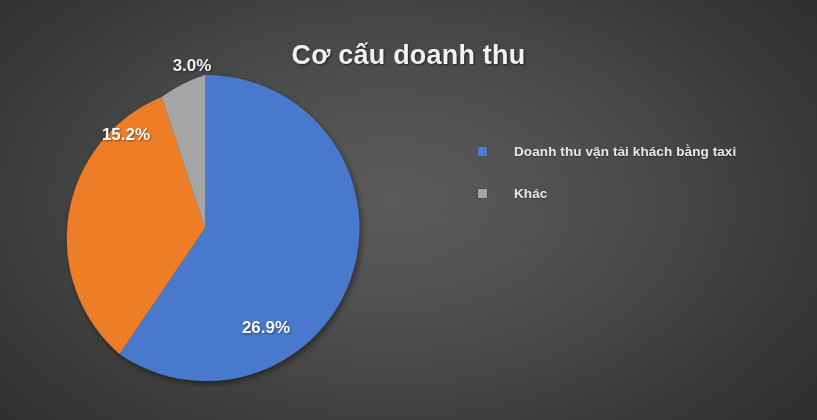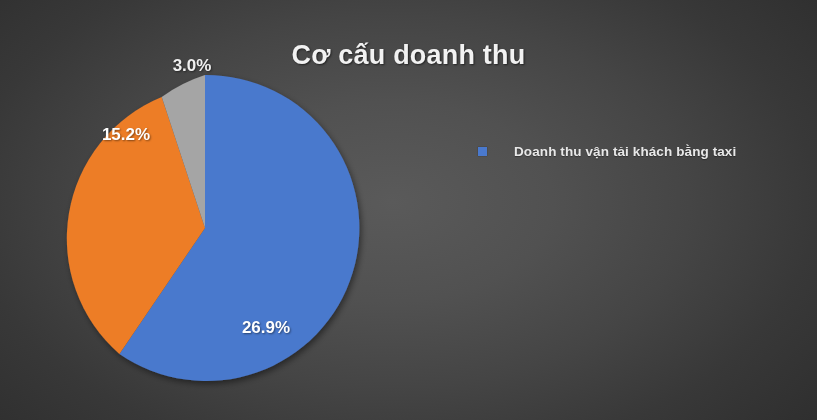--- a/index.html
+++ b/index.html
@@ -122,16 +122,20 @@
   </div>
 
   <div id="legend">
 
     <div class="legend-row">
       <span class="legend-swatch" style="background:#4a79cd;"></span>
       <span class="legend-label">Doanh thu vận tải khách bằng taxi</span>
     </div>
 
 
+    <div class="legend-row">
+      <span class="legend-swatch" style="background:#a5a5a5;"></span>
+      <span class="legend-label">Khác</span>
+    </div>
 
   </div>
 
 </div>
 
 </body></html>

